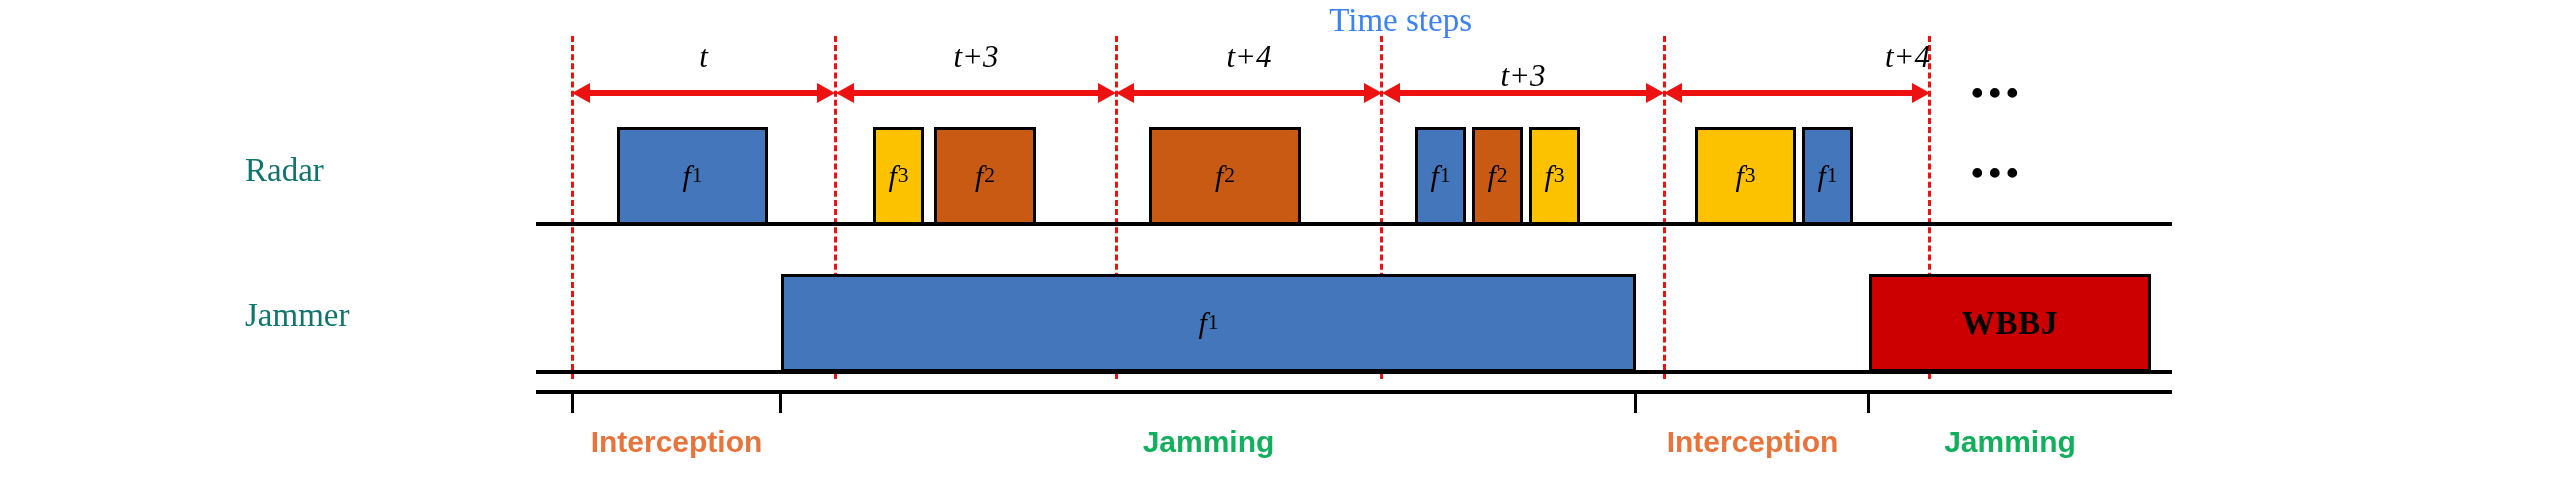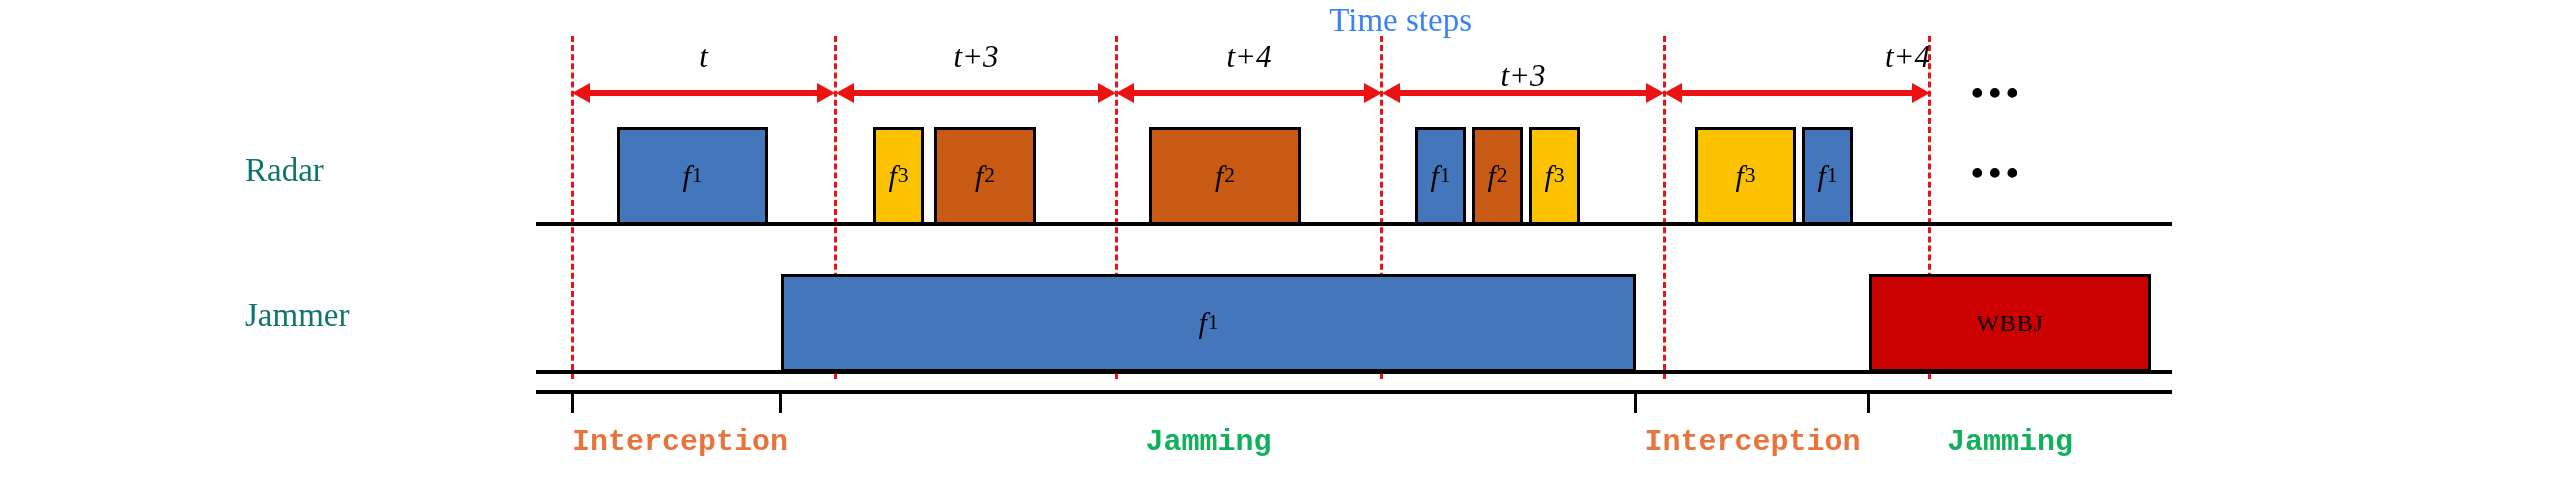--- a/index.html
+++ b/index.html
@@ -105,22 +105,22 @@
   }
   .block .sub {
     font-size: 0.72em;
     vertical-align: -0.28em;
     font-style: normal;
     display: inline-block;
     margin-left: 0.8px;
   }
   .block.wbbj {
     font-style: normal;
-    font-weight: normal;
-    font-size: 24px;
+    font-weight: bold;
+    font-size: 33px;
     letter-spacing: 0.8px;
   }
 
   
   .ellipsis {
     font-size: 36px;
     font-weight: bold;
     color: #000000;
     letter-spacing: 4.9px;
     white-space: nowrap;
@@ -143,21 +143,21 @@
     height: 23px;
     background: #000000;
     top: 390px;
   }
   .phase-label {
     top: 425px;
     text-align: center;
     font-size: 30px;
     font-weight: bold;
     white-space: nowrap;
-    font-family: Liberation Mono, monospace;
+    font-family: Liberation Sans, sans-serif;
   }
 </style>
 </head>
 <body>
 
 <div id="canvas">
 
   <div class="abs" id="title">Time steps</div>
 
   <div class="abs row-label" id="radar-label">Radar</div>

